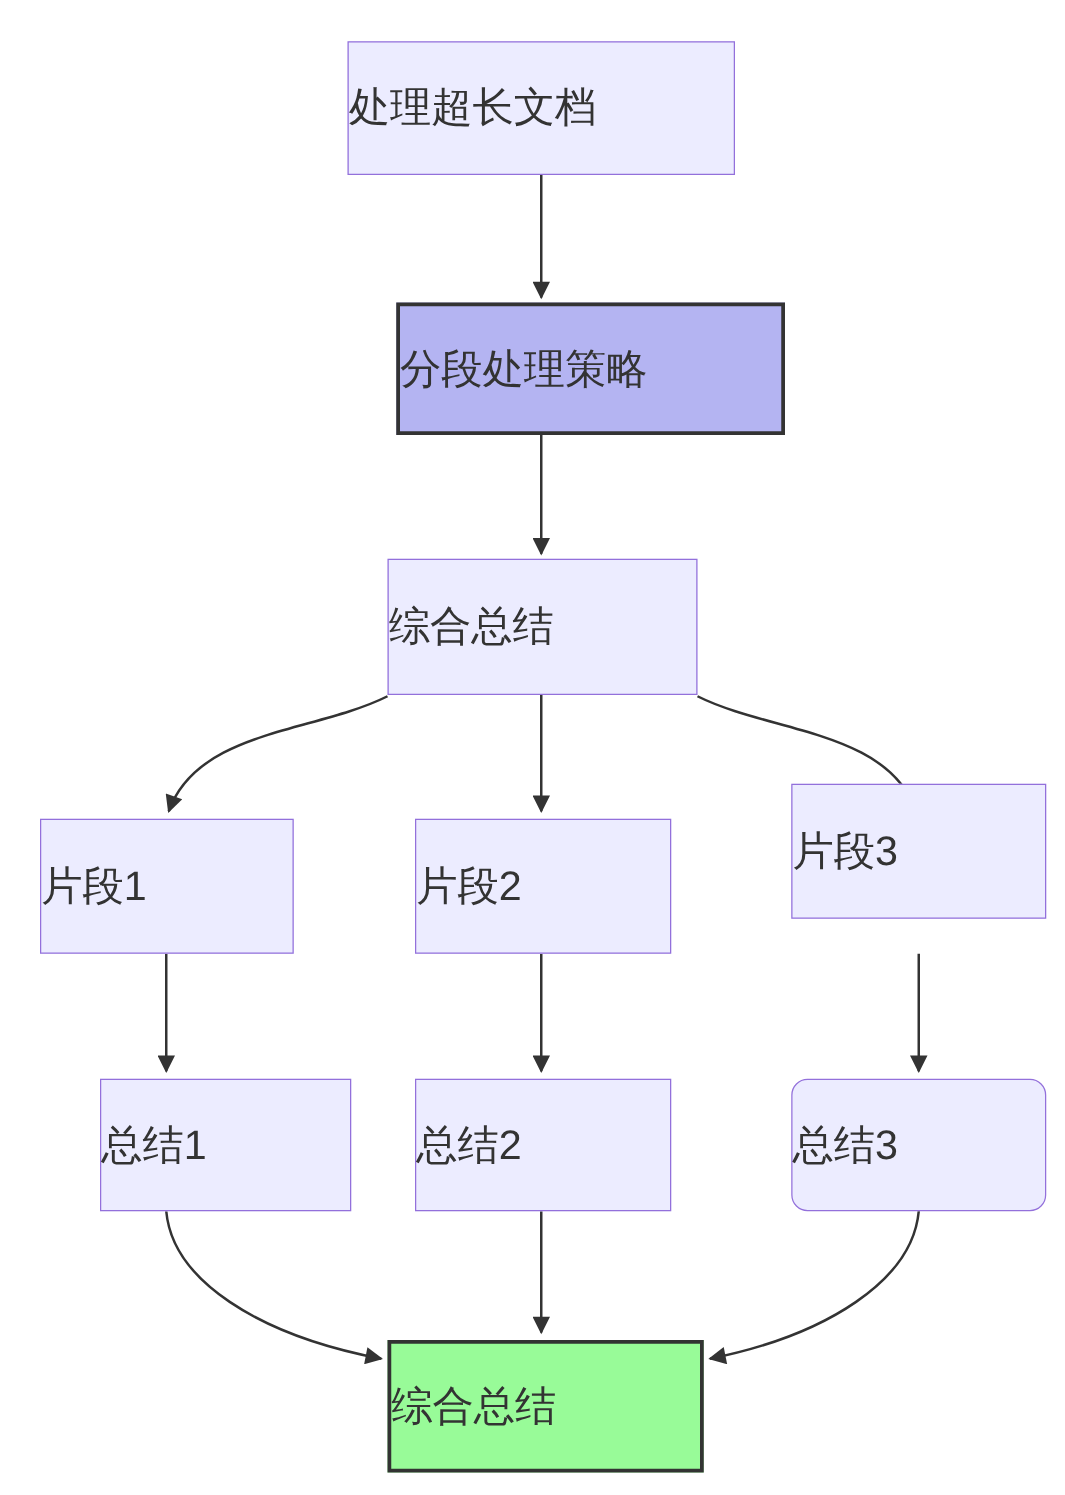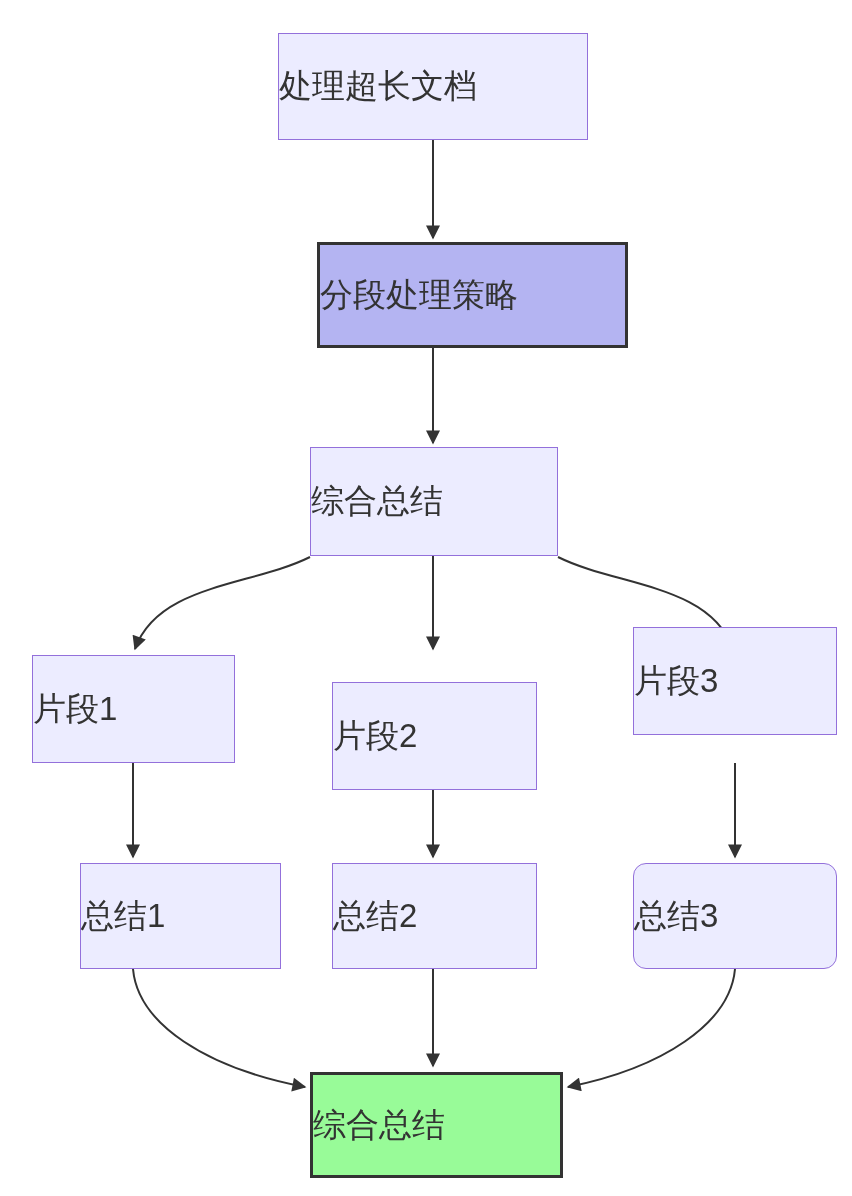--- a/index.html
+++ b/index.html
@@ -90,21 +90,21 @@
   </div>
 
   <div class="node node-default" style="left:310px; top:447px; width:248px; height:109px;">
     <span>综合总结</span>
   </div>
 
   <div class="node node-default" style="left:32px; top:655px; width:203px; height:108px;">
     <span>片段1</span>
   </div>
 
-  <div class="node node-default" style="left:332px; top:682px; width:205px; height:108px;">
+  <div class="node node-default" style="left:332px; top:655px; width:205px; height:108px;">
     <span>片段2</span>
   </div>
 
   <div class="node node-default" style="left:633px; top:627px; width:204px; height:108px;">
     <span>片段3</span>
   </div>
 
   <div class="node node-default" style="left:32px; top:863px; width:201px; height:106px;margin-left:48px;">
     <span>总结1</span>
   </div>

